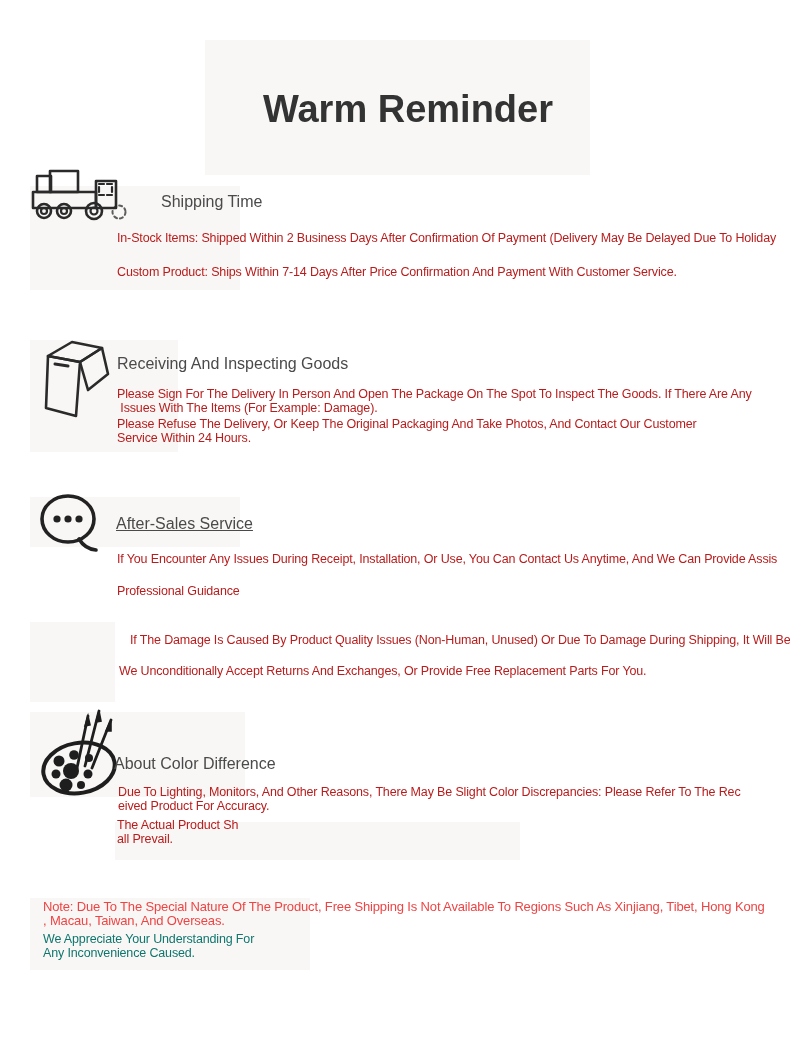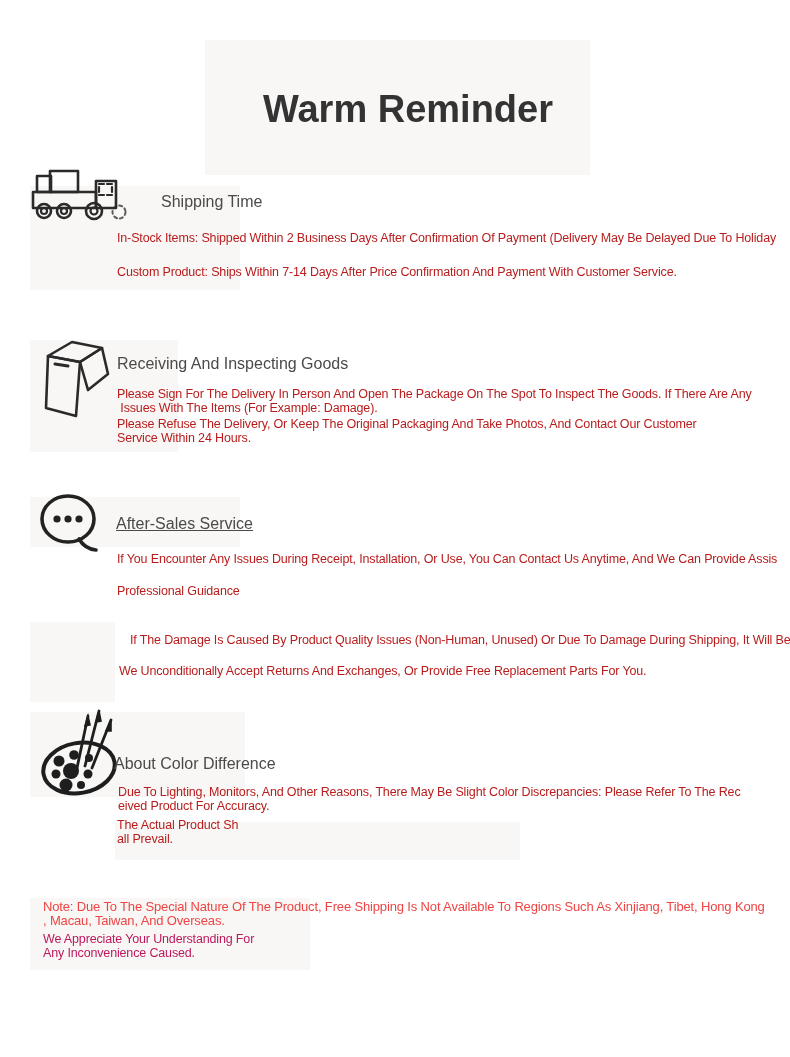--- a/index.html
+++ b/index.html
@@ -28,21 +28,21 @@
   .body-text{
     font-size:12.5px;color:#b91c1c;letter-spacing:-0.15px;
     line-height:14.2px;white-space:pre-line;
   }
   .nowrap{white-space:nowrap;}
   .note-text{
     font-size:13px;color:#ef4444;letter-spacing:-0.15px;
     line-height:14.4px;white-space:pre-line;
   }
   .appre-text{
-    font-size:12.5px;color:#be185d;letter-spacing:-0.15px;
+    font-size:12.5px;color:#0f766e;letter-spacing:-0.15px;
     line-height:13.6px;white-space:pre-line;
   }
   svg{display:block;}
 </style>
 </head>
 <body>
 
 <div id="page">
 
   <div class="patch" style="left:205px;top:40px;width:385px;height:135px;"></div>

